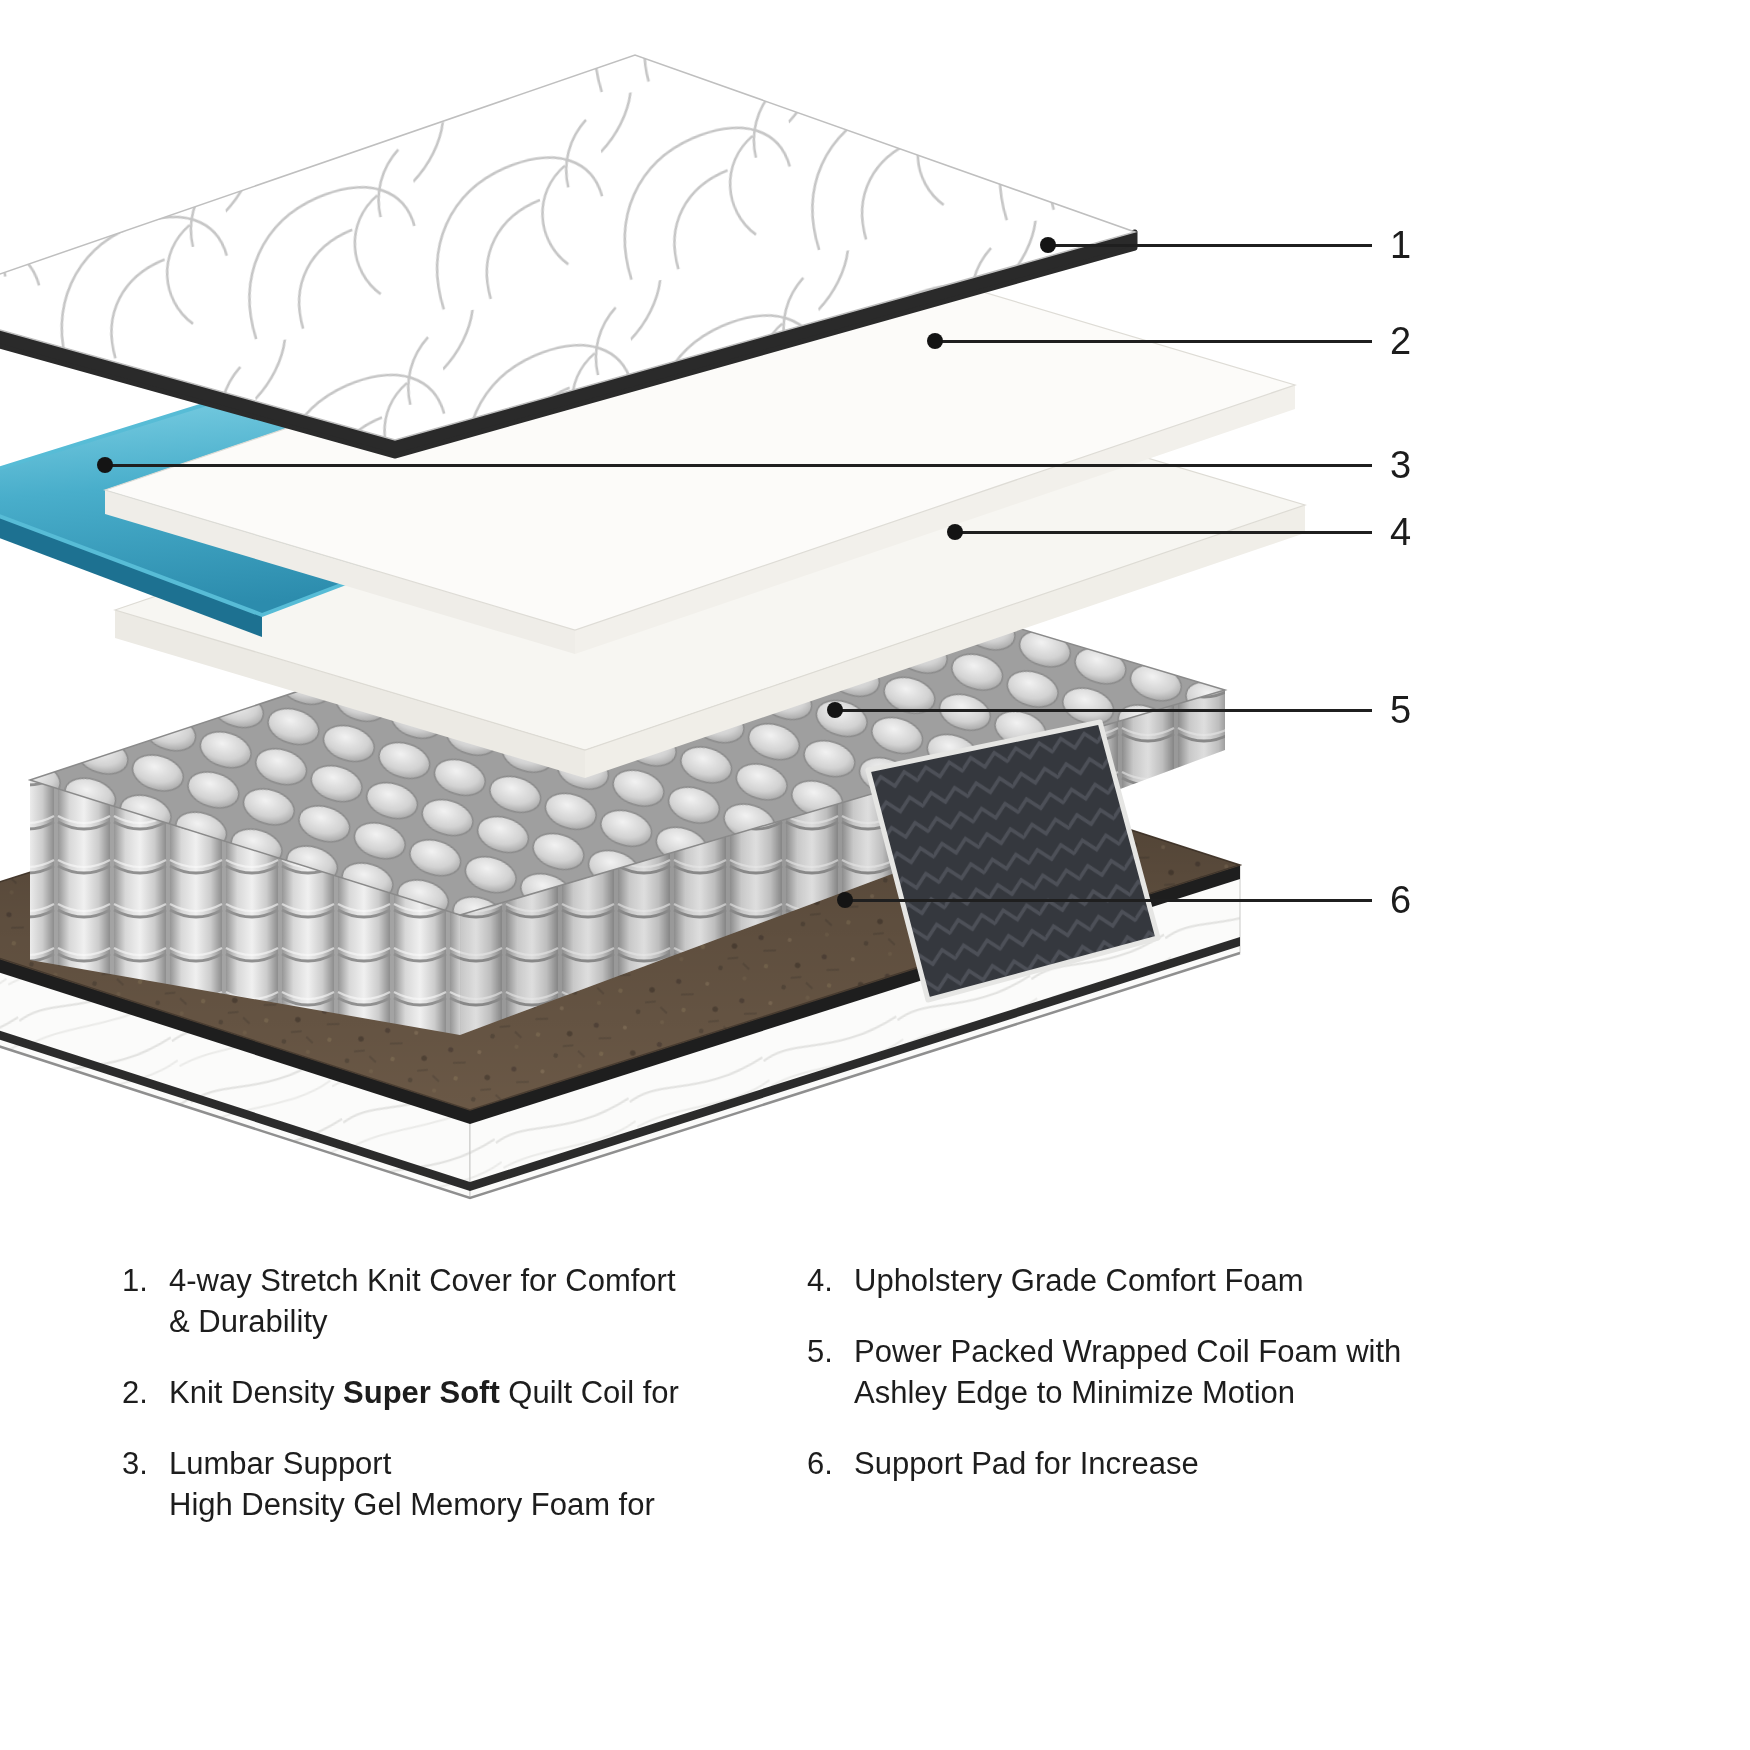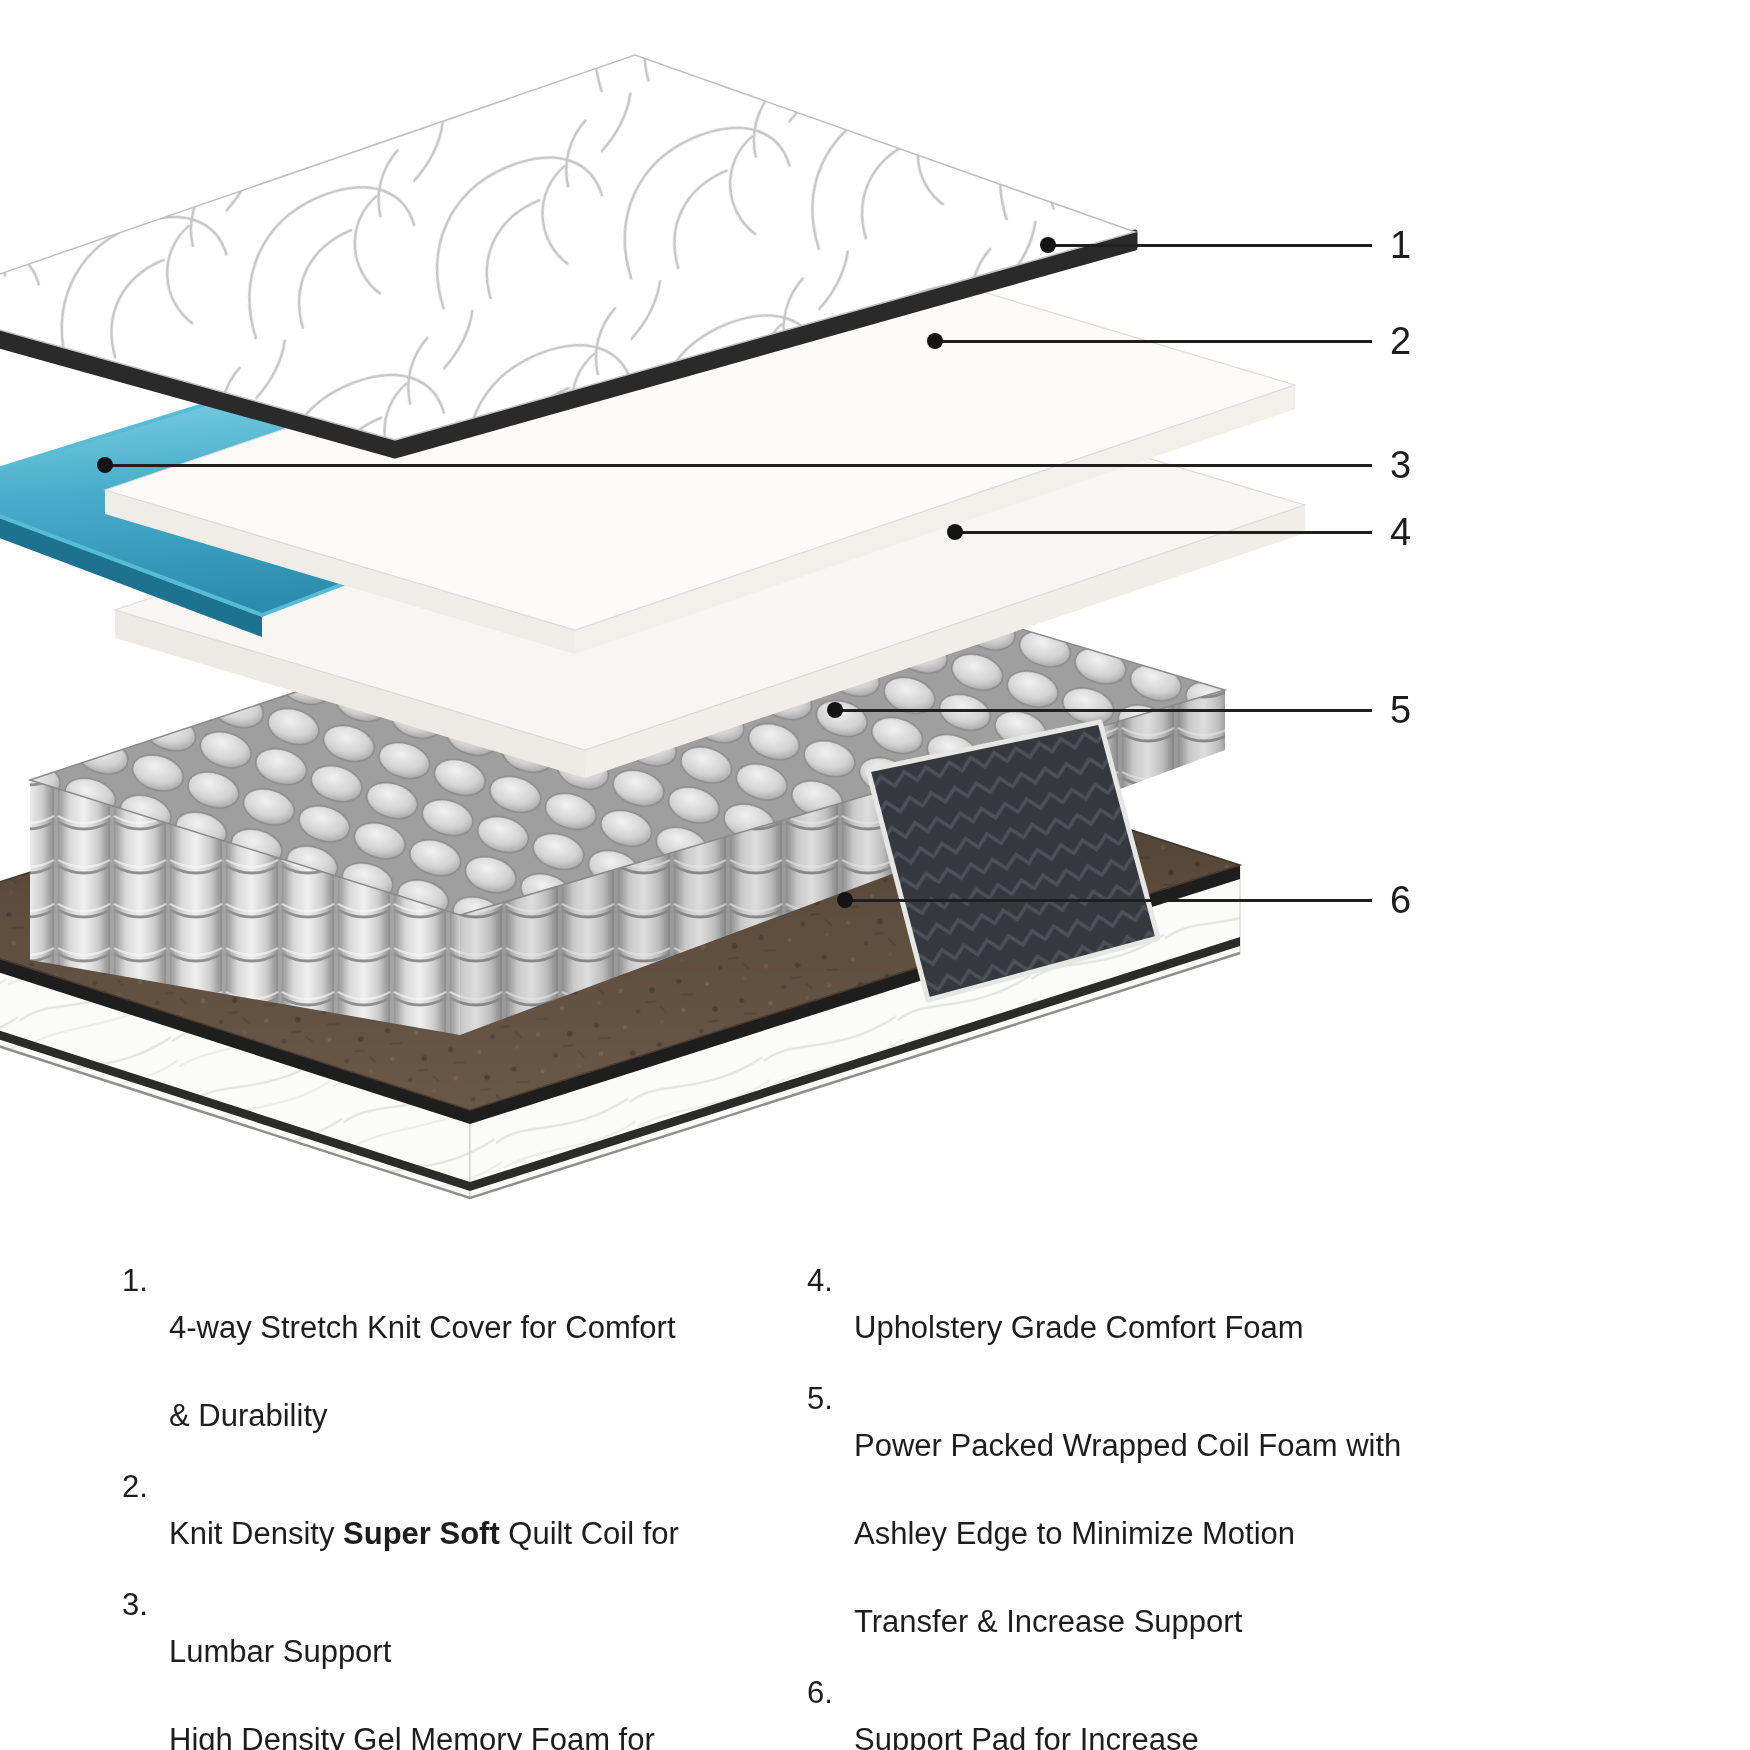--- a/index.html
+++ b/index.html
@@ -16,21 +16,21 @@
   .co-num{position:absolute;left:1390px;font-size:38px;line-height:1;transform:translateY(-50%);color:#1c1c1c;}
 
   
   .legend{position:absolute;left:122px;top:1260px;display:flex;}
   .legend-col{display:flex;flex-direction:column;row-gap:30px;}
   .legend-col-left{width:585px;margin-right:100px;}
   .legend-col-right{width:660px;}
   .legend-item{display:flex;font-size:31px;line-height:41px;color:#1d1d1d;}
   .legend-num{width:47px;flex:none;}
   .legend-text{flex:1;}
-  .legend-line{white-space:nowrap;margin-top:47px;}
+  .legend-line{white-space:nowrap;}
   .seg-bold{font-weight:bold;}
 </style>
 </head>
 <body>
 
 <div class="figure-wrap">
 <svg width="1750" height="1240" viewBox="0 0 1750 1240">
   <defs>
     <linearGradient id="cyl" x1="0" y1="0" x2="1" y2="0">
       <stop offset="0" stop-color="#969696"></stop>
@@ -197,21 +197,20 @@
         <span class="legend-num">4.</span>
         <div class="legend-text">
           <div class="legend-line"><span>Upholstery Grade Comfort Foam</span></div>
         </div>
       </div>
       <div class="legend-item">
         <span class="legend-num">5.</span>
         <div class="legend-text">
           <div class="legend-line"><span>Power Packed Wrapped Coil Foam with</span></div>
           <div class="legend-line"><span>Ashley Edge to Minimize Motion</span></div>
-          <div class="legend-line"><span>Transfer &amp; Increase Support</span></div>
         </div>
       </div>
       <div class="legend-item">
         <span class="legend-num">6.</span>
         <div class="legend-text">
           <div class="legend-line"><span>Support Pad for Increase</span></div>
         </div>
       </div>
     </div>
 </div>

